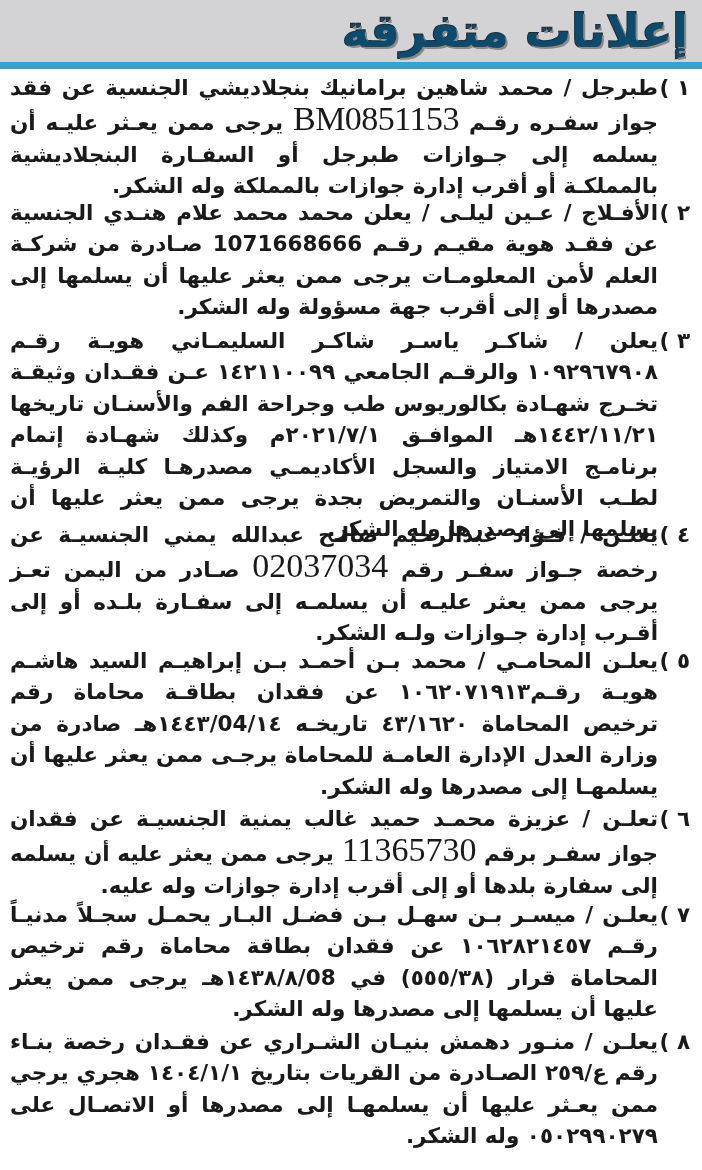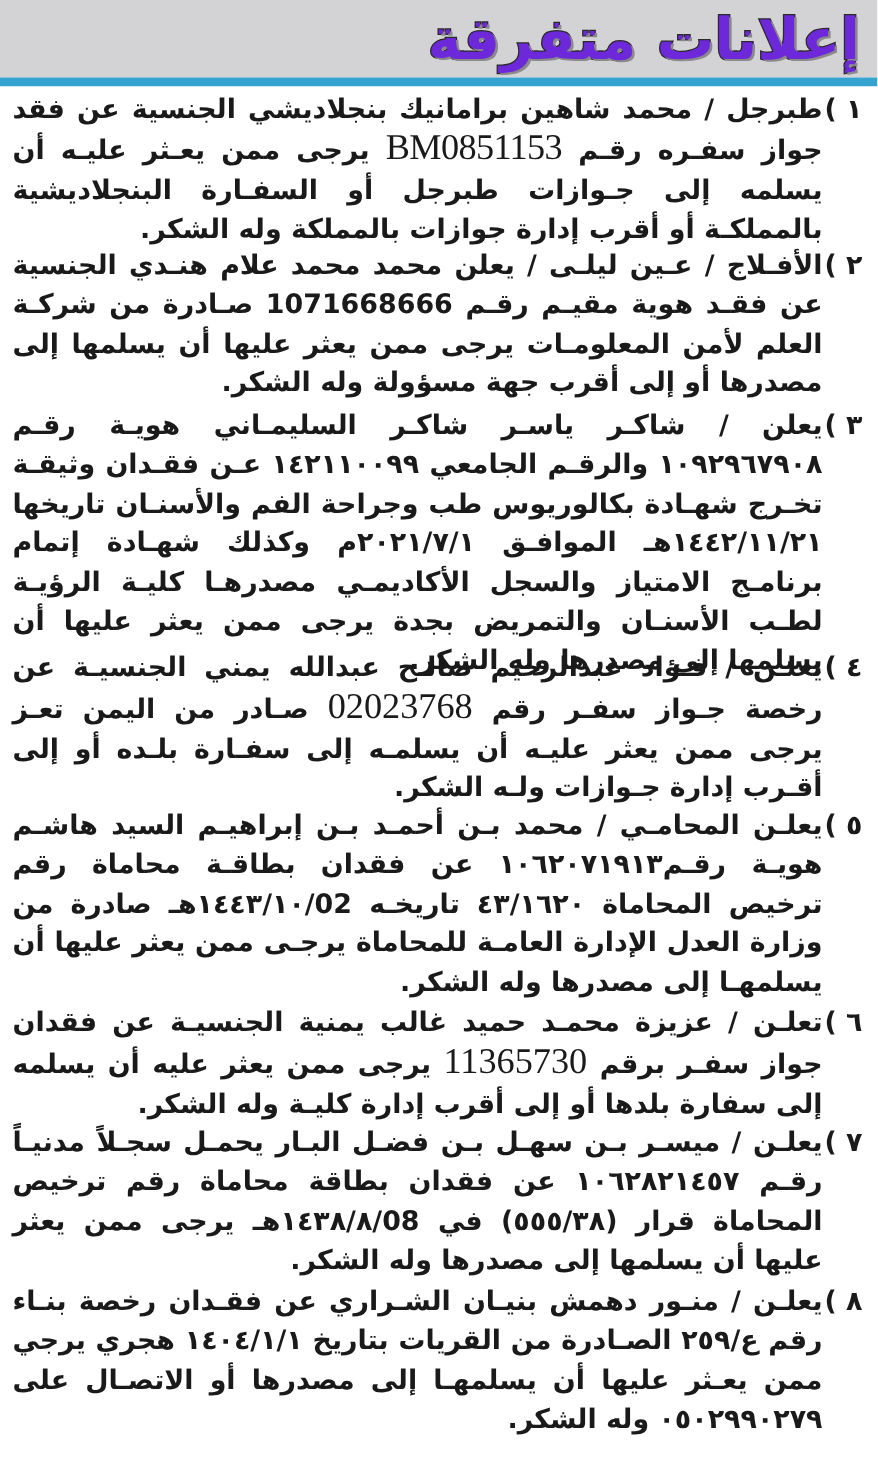--- a/index.html
+++ b/index.html
@@ -23,21 +23,21 @@
       background: #d3d3d5;
     }
     .header-title {
       position: absolute;
       right: 14px;
       top: 2px;
       font-family: "DejaVu Sans", sans-serif;
       font-weight: bold;
       font-size: 46px;
       line-height: 58px;
-      color: #6d28d9;
+      color: #0c4a6e;
       letter-spacing: 0px;
       -webkit-text-stroke: 2px #2a2a2a;
       paint-order: stroke fill;
       text-shadow: 2px 2px 0 #8a8a8a;
       white-space: nowrap;
     }
     .header-rule {
       position: absolute;
       left: 0; top: 62px;
       width: 702px;
@@ -66,21 +66,21 @@
       width: 32px;
       text-align: right;
       white-space: nowrap;
     }
     .notice-body {
       display: block;
     }
     .latin {
       font-family: "Liberation Serif", serif;
       font-weight: normal;
-      font-size: 29px;
+      font-size: 34px;
       letter-spacing: -0.5px;
     }
   </style>
 </head>
 <body>
 
 <div class="header">
   <div class="header-title">إعلانات متفرقة</div>
 </div>
 <div class="header-rule"></div>
@@ -97,31 +97,31 @@
     <span class="notice-body"><span>الأفـلاج / عـين ليلـى / يعلن محمد محمد علام هنـدي الجنسية عن فقـد هوية مقيـم رقـم 1071668666 صـادرة من شركـة العلم لأمن المعلومـات يرجى ممن يعثر عليها أن يسلمها إلى مصدرها أو إلى أقرب جهة مسؤولة وله الشكر.</span></span>
   </div>
 
   <div class="notice" style="height:194px;">
     <span class="notice-num">٣ )</span>
     <span class="notice-body"><span>يعلن / شاكـر ياسـر شاكـر السليمـاني هويـة رقـم ١٠٩٢٩٦٧٩٠٨ والرقـم الجامعي ١٤٢١١٠٠٩٩ عـن فقـدان وثيقـة تخـرج شهـادة بكالوريوس طب وجراحة الفم والأسنـان تاريخها ١٤٤٢/١١/٢١هـ الموافـق ٢٠٢١/٧/١م وكذلك شهـادة إتمام برنامـج الامتياز والسجل الأكاديمـي مصدرهـا كليـة الرؤيـة لطـب الأسنـان والتمريض بجدة يرجى ممن يعثر عليها أن يسلمها إلى مصدرها وله الشكر.</span></span>
   </div>
 
   <div class="notice" style="height:126px;">
     <span class="notice-num">٤ )</span>
-    <span class="notice-body"><span>يعلـن / فـؤاد عبدالرحيم صالـح عبدالله يمني الجنسيـة عن رخصة جـواز سفـر رقم </span><span class="latin">02023768</span><span> صـادر من اليمن تعـز يرجى ممن يعثر عليـه أن يسلمـه إلى سفـارة بلـده أو إلى أقـرب إدارة جـوازات ولـه الشكر.</span></span>
+    <span class="notice-body"><span>يعلـن / فـؤاد عبدالرحيم صالـح عبدالله يمني الجنسيـة عن رخصة جـواز سفـر رقم </span><span class="latin">02037034</span><span> صـادر من اليمن تعـز يرجى ممن يعثر عليـه أن يسلمـه إلى سفـارة بلـده أو إلى أقـرب إدارة جـوازات ولـه الشكر.</span></span>
   </div>
 
   <div class="notice" style="height:158px;">
     <span class="notice-num">٥ )</span>
-    <span class="notice-body"><span>يعلـن المحامـي / محمد بـن أحمـد بـن إبراهيـم السيد هاشـم هويـة رقـم١٠٦٢٠٧١٩١٣ عن فقدان بطاقـة محاماة رقم ترخيص المحاماة ٤٣/١٦٢٠ تاريخـه ١٤٤٣/١٠/02هـ صادرة من وزارة العدل الإدارة العامـة للمحاماة يرجـى ممن يعثر عليها أن يسلمهـا إلى مصدرها وله الشكر.</span></span>
+    <span class="notice-body"><span>يعلـن المحامـي / محمد بـن أحمـد بـن إبراهيـم السيد هاشـم هويـة رقـم١٠٦٢٠٧١٩١٣ عن فقدان بطاقـة محاماة رقم ترخيص المحاماة ٤٣/١٦٢٠ تاريخـه ١٤٤٣/04/١٤هـ صادرة من وزارة العدل الإدارة العامـة للمحاماة يرجـى ممن يعثر عليها أن يسلمهـا إلى مصدرها وله الشكر.</span></span>
   </div>
 
   <div class="notice" style="height:96px;">
     <span class="notice-num">٦ )</span>
-    <span class="notice-body"><span>تعلـن / عزيزة محمـد حميد غالب يمنية الجنسيـة عن فقدان جواز سفـر برقم </span><span class="latin">11365730</span><span> يرجى ممن يعثر عليه أن يسلمه إلى سفارة بلدها أو إلى أقرب إدارة كليـة وله الشكر.</span></span>
+    <span class="notice-body"><span>تعلـن / عزيزة محمـد حميد غالب يمنية الجنسيـة عن فقدان جواز سفـر برقم </span><span class="latin">11365730</span><span> يرجى ممن يعثر عليه أن يسلمه إلى سفارة بلدها أو إلى أقرب إدارة جوازات وله عليه.</span></span>
   </div>
 
   <div class="notice" style="height:127px;">
     <span class="notice-num">٧ )</span>
     <span class="notice-body"><span>يعلـن / ميسـر بـن سهـل بـن فضـل البـار يحمـل سجـلاً مدنيـاً رقـم ١٠٦٢٨٢١٤٥٧ عن فقدان بطاقة محاماة رقم ترخيص المحاماة قرار (٥٥٥/٣٨) في ١٤٣٨/٨/08هـ يرجى ممن يعثر عليها أن يسلمها إلى مصدرها وله الشكر.</span></span>
   </div>
 
   <div class="notice" style="height:126px;">
     <span class="notice-num">٨ )</span>
     <span class="notice-body"><span>يعلـن / منـور دهمش بنيـان الشـراري عن فقـدان رخصة بنـاء رقم ع/٢٥٩ الصـادرة من القريات بتاريخ ١٤٠٤/١/١ هجري يرجي ممن يعـثر عليها أن يسلمهـا إلى مصدرها أو الاتصـال على ٠٥٠٢٩٩٠٢٧٩ وله الشكر.</span></span>

